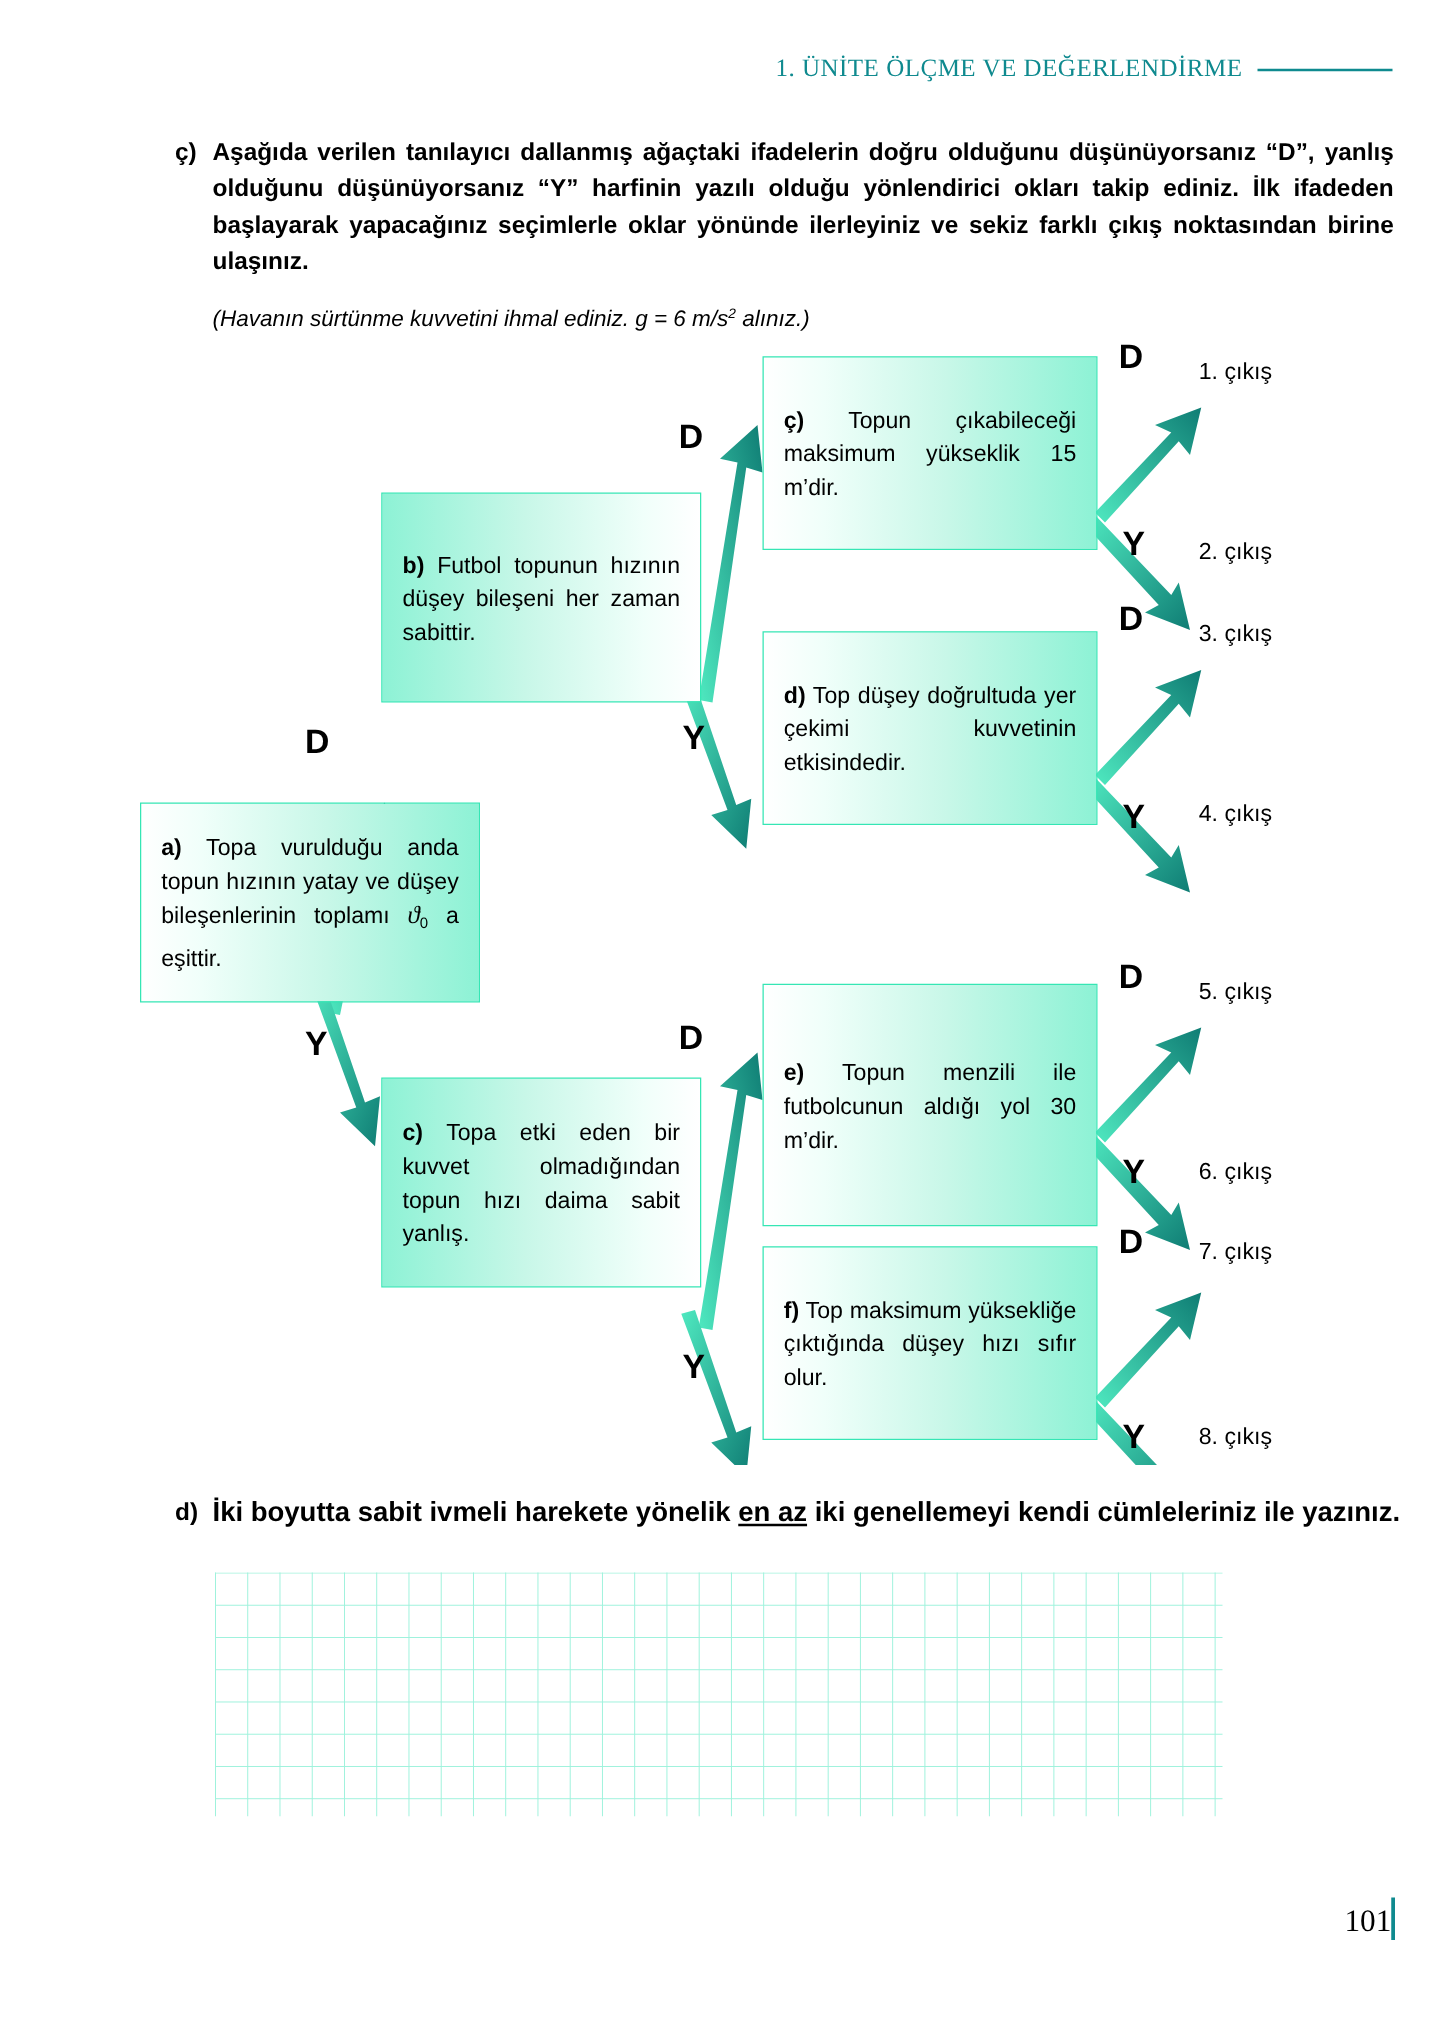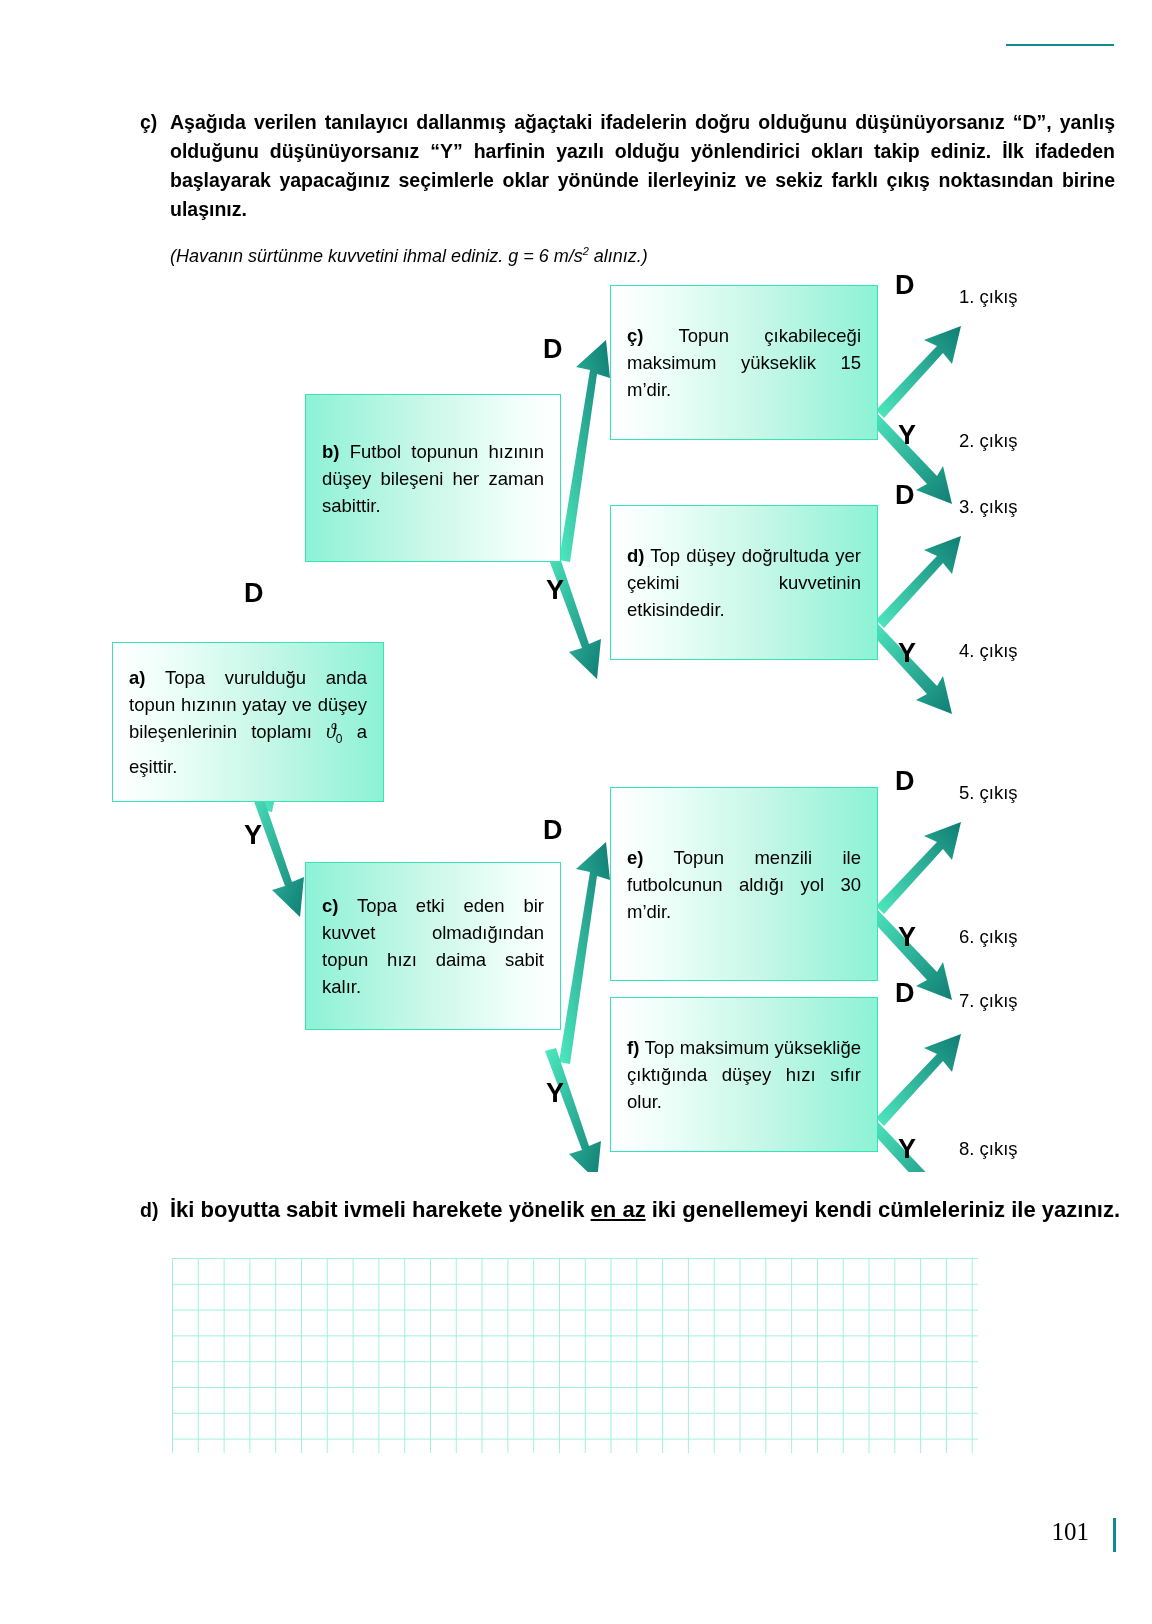--- a/index.html
+++ b/index.html
@@ -171,38 +171,39 @@
     background-size: 25.8px 25.8px;
     background-position: 0 0;
   }
 
   
   #page-footer {
     position: absolute;
     right: 36px;
     bottom: 72px;
     display: flex;
-    align-items: flex-start;
-    gap: 24px;
+    align-items: flex-end;
+    gap: 0;
   }
   #page-footer .page-num {
     font-family: "Liberation Serif", serif;
     font-size: 25px;
     color: #000;
   }
   #page-footer .footer-rule {
     width: 3px;
     height: 34px;
     background: #0f8a8f;
   }
 </style>
 </head>
 <body>
 
 <div id="page-header">
+  <span class="header-text">1. ÜNİTE ÖLÇME VE DEĞERLENDİRME</span>
   <span class="header-rule"></span>
 </div>
 
 <div id="intro">
   <div class="q-row">
     <span class="q-marker">ç)</span>
     <div class="q-body">
       <div id="intro-text">Aşağıda verilen tanılayıcı dallanmış ağaçtaki ifadelerin doğru olduğunu düşünüyorsanız “D”, yanlış olduğunu düşünüyorsanız “Y” harfinin yazılı olduğu yönlendirici okları takip ediniz. İlk ifadeden  başlayarak yapacağınız seçimlerle oklar yönünde ilerleyiniz ve sekiz farklı çıkış noktasından birine ulaşınız.</div>
       <div id="intro-note">
         <span>(Havanın sürtünme kuvvetini ihmal ediniz. g = 6 m/s</span><sup>2</sup><span> alınız.)</span>
@@ -280,21 +281,21 @@
 
   <div class="node grad-l2r" style="left:112px; top:390px; width:272px; height:160px;">
     <div class="node-text"><b>a)</b><span> Topa vurulduğu anda topun hızının yatay ve düşey bileşenlerinin toplamı </span><i class="var">ϑ</i><sub>0</sub><span> a eşittir.</span></div>
   </div>
 
   <div class="node grad-r2l" style="left:305px; top:142px; width:256px; height:168px;">
     <div class="node-text"><b>b)</b><span> Futbol topunun hızının düşey bileşeni her zaman sabittir.</span></div>
   </div>
 
   <div class="node grad-r2l" style="left:305px; top:610px; width:256px; height:168px;">
-    <div class="node-text"><b>c)</b><span> Topa etki eden bir kuvvet olmadığından topun hızı daima sabit kalır.</span></div>
+    <div class="node-text"><b>c)</b><span> Topa etki eden bir kuvvet olmadığından topun hızı daima sabit yanlış.</span></div>
   </div>
 
   <div class="node grad-l2r" style="left:610px; top:33px; width:268px; height:155px;">
     <div class="node-text"><b>ç)</b><span> Topun çıkabileceği maksimum yükseklik 15 m’dir.</span></div>
   </div>
 
   <div class="node grad-l2r" style="left:610px; top:253px; width:268px; height:155px;">
     <div class="node-text"><b>d)</b><span> Top düşey doğrultuda yer çekimi kuvvetinin etkisindedir.</span></div>
   </div>
 

